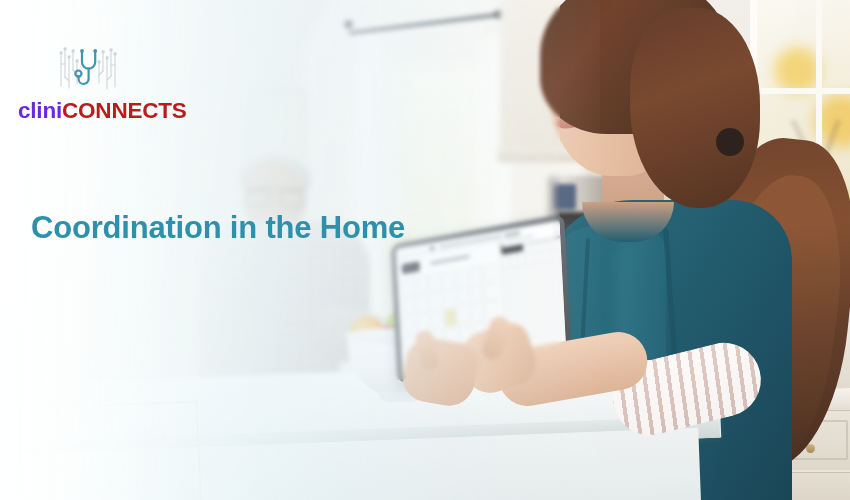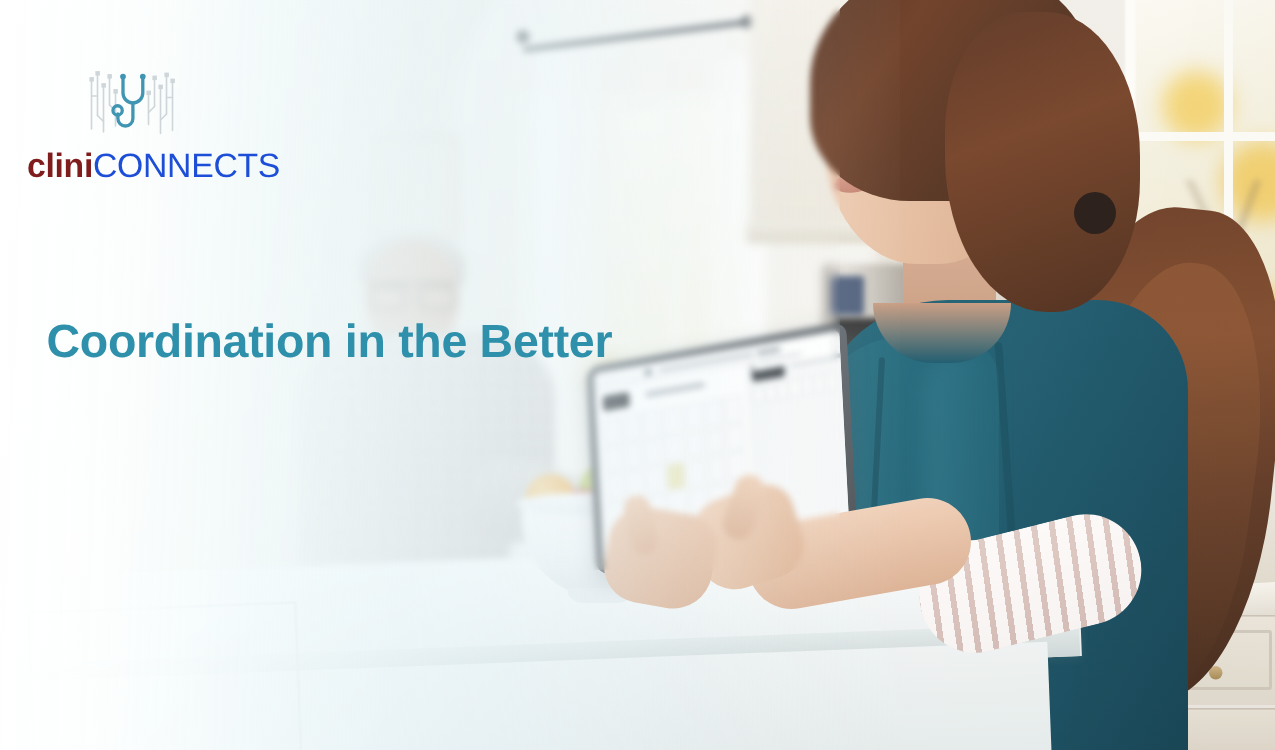--- a/index.html
+++ b/index.html
@@ -540,22 +540,22 @@
       rgba(255,255,255,0) 100%);
   }
 
   
   .logo { position:absolute; left:18px; top:46px; width:170px; height:84px; }
   .logo-mark { position:absolute; left:40px; top:0; width:60px; height:46px; }
   .wordmark {
     position:absolute; left:0; top:52px; width:170px;
     font-size:22.5px; line-height:26px; letter-spacing:-.2px; white-space:nowrap;
   }
-  .wm-a { font-weight:bold; color:#7f1d1d; }
-  .wm-b { font-weight:normal; color:#1d4ed8; }
+  .wm-a { font-weight:bold; color:#6d28d9; }
+  .wm-b { font-weight:bold; color:#b91c1c; }
 
   
   .headline {
     position:absolute; left:31px; top:209px; width:470px;
     font-size:31px; line-height:37px; font-weight:bold;
     color:#2f90ab; letter-spacing:-.2px;
   }
   .headline div { white-space:nowrap; }
 </style>
 </head>
@@ -791,16 +791,16 @@
           <circle cx="20.4" cy="27.6" r="3.1"></circle>
         </g>
       </svg>
     </div>
     <div class="wordmark">
       <span class="wm-a">clini</span><span class="wm-b">CONNECTS</span>
     </div>
   </div>
 
   <h1 class="headline">
-    <div>Coordination in the Better</div>
+    <div>Coordination in the Home</div>
   </h1>
 
 </div>
 
 </body></html>

